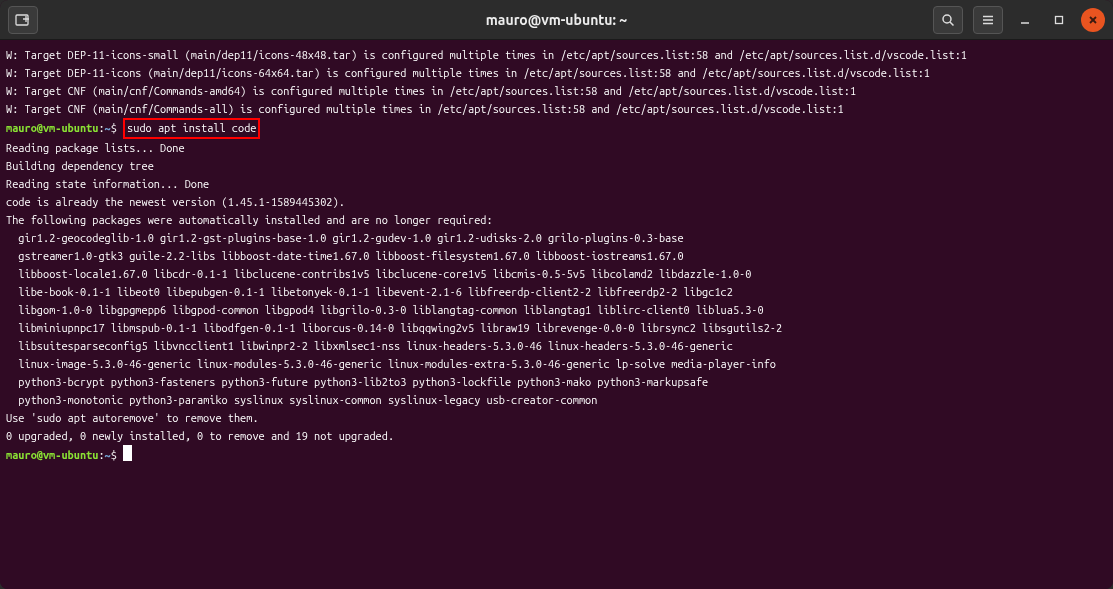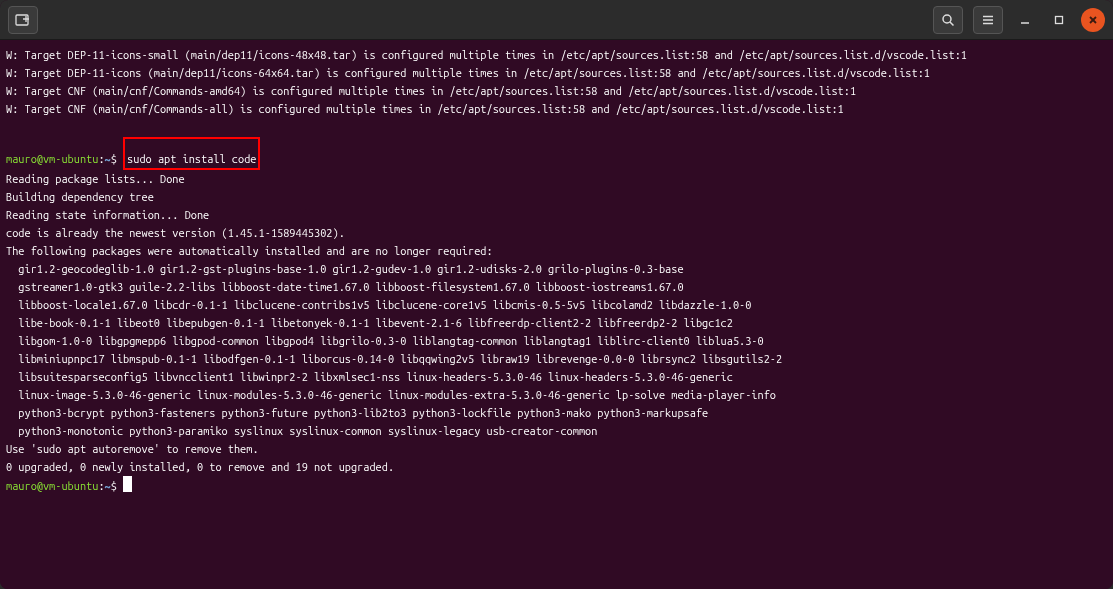--- a/index.html
+++ b/index.html
@@ -87,29 +87,28 @@
     flex: 1;
     padding: 6px 6px 6px 6px;
     font-size: 11px;
     line-height: 18px;
     white-space: pre-wrap;
     word-wrap: break-word;
     background: #300a24;
     color: #ffffff;
     overflow: hidden;
   }
-  .prompt-user { color: #8ae234; font-weight: normal; }
+  .prompt-user { color: #8ae234; font-weight: bold; }
   .prompt-path { color: #729fcf; font-weight: bold; }
   .prompt-sym  { color: #ffffff; }
   .highlight-box {
     border: 2px solid #ff0000;
-    padding: 12px 2px 1px 2px;
+    padding: 0 2px 1px 2px;
     display: inline-block;
     line-height: 16px;
-    margin-top: 19px;
   }
   .cursor {
     display: inline-block;
     width: 9px;
     height: 16px;
     background: #ffffff;
     vertical-align: text-bottom;
   }
   svg { display:block; }
 </style>
@@ -120,20 +119,21 @@
 
   <div class="titlebar">
     <div class="newtab-btn">
       <svg width="16" height="14" viewBox="0 0 16 14">
         <rect x="1" y="2" width="12" height="10" rx="1" fill="none" stroke="#ddd" stroke-width="1.3"></rect>
         <line x1="11" y1="3" x2="11" y2="9" stroke="#ddd" stroke-width="1.3"></line>
         <line x1="8" y1="6" x2="14" y2="6" stroke="#ddd" stroke-width="1.3"></line>
       </svg>
     </div>
 
+    <div class="title">mauro@vm-ubuntu: ~</div>
 
     <div class="right-controls">
       <div class="square-btn">
         <svg width="14" height="14" viewBox="0 0 14 14">
           <circle cx="6" cy="6" r="4" fill="none" stroke="#ddd" stroke-width="1.5"></circle>
           <line x1="9" y1="9" x2="12.5" y2="12.5" stroke="#ddd" stroke-width="1.5"></line>
         </svg>
       </div>
       <div class="square-btn">
         <svg width="14" height="14" viewBox="0 0 14 14">

